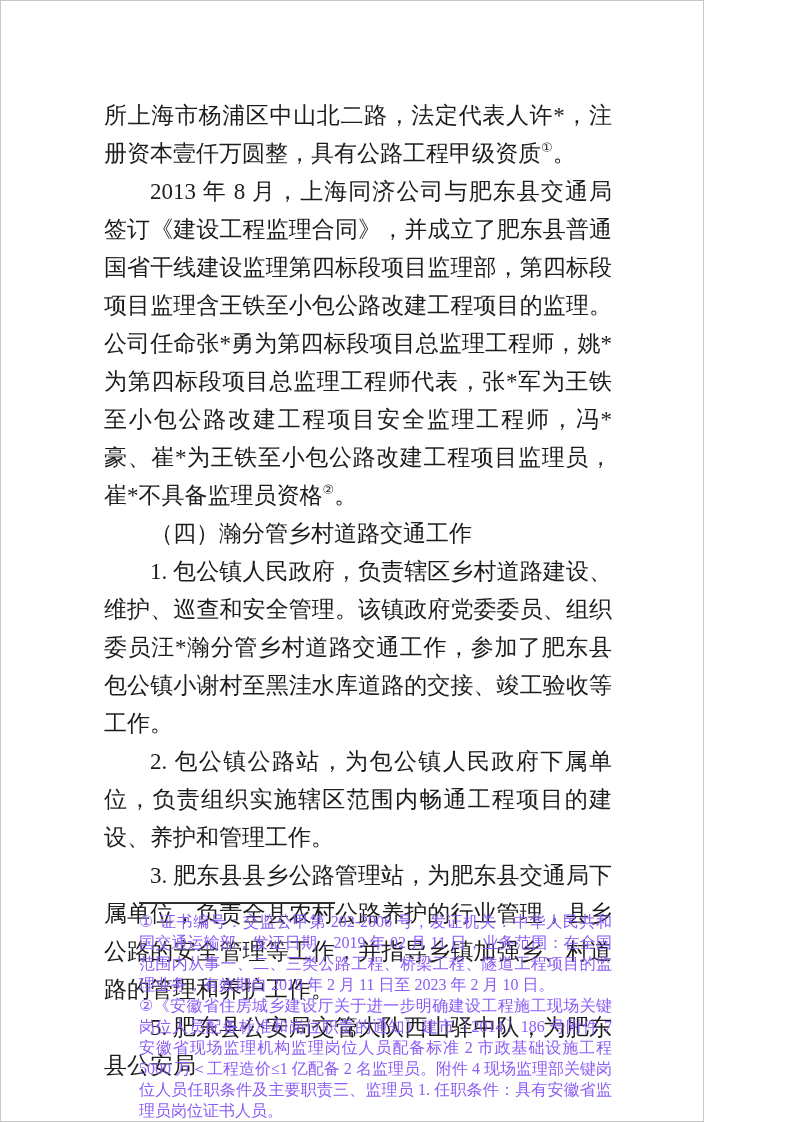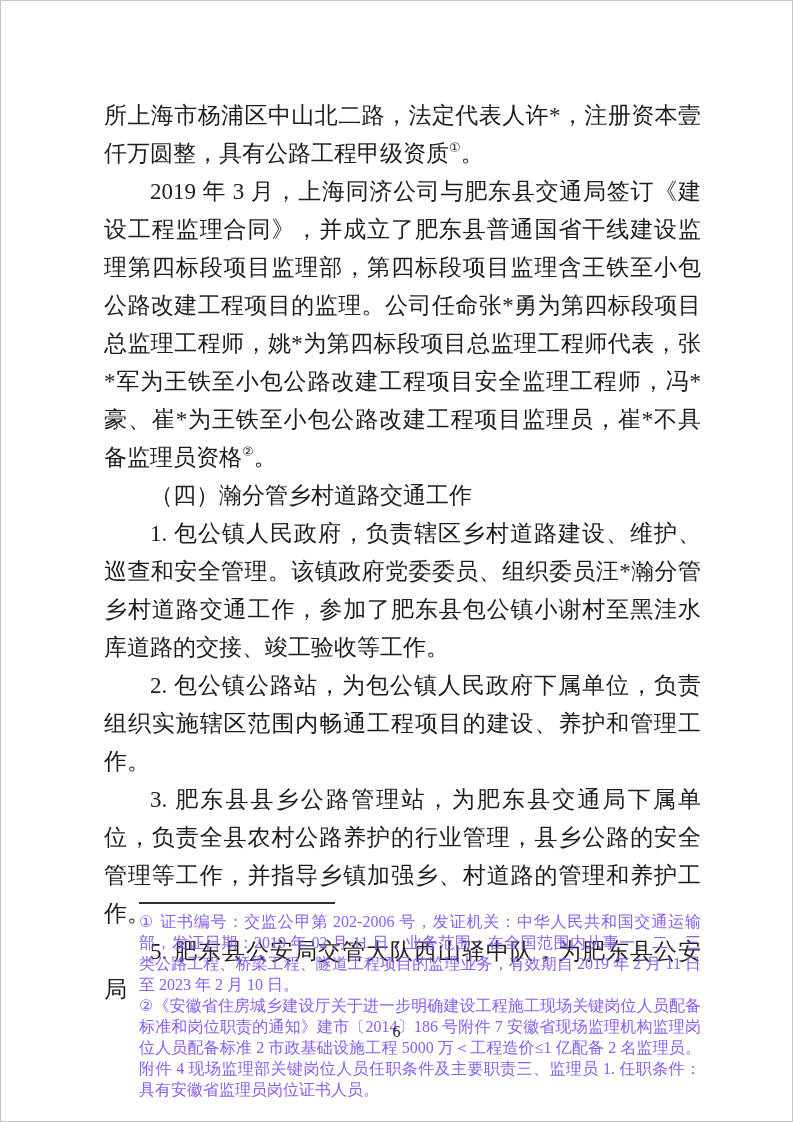--- a/index.html
+++ b/index.html
@@ -2,21 +2,21 @@
 <html lang="zh"><head>
 <meta charset="utf-8">
 <style>
   html, body {
     margin: 0;
     padding: 0;
     background: #ffffff;
   }
   .page {
     position: relative;
-    width: 793px;
+    width: 704px;
     height: 1122px;
     box-sizing: border-box;
     background: #ffffff;
     border: 1px solid #c6c6c6;
     overflow: hidden;
     font-family: "Liberation Serif", "DejaVu Serif", "DejaVu Sans", serif;
     color: #1c1c1c;
     text-decoration: underline;
   }
   .body-text {
@@ -79,21 +79,21 @@
   }
 </style>
 </head>
 <body>
 
 <div class="page">
 
   <div class="body-text">
     <p class="para no-indent"><span>所上海市杨浦区中山北二路，法定代表人许*，注册资本壹仟万圆整，具有公路工程甲级资质</span><sup class="fn-ref">①</sup><span>。</span></p>
 
-    <p class="para"><span>2019 年 3 月，上海同济公司与肥东县交通局签订《建设工程监理合同》，并成立了肥东县普通国省干线建设监理第四标段项目监理部，第四标段项目监理含王铁至小包公路改建工程项目的监理。公司任命张*勇为第四标段项目总监理工程师，姚*为第四标段项目总监理工程师代表，张*军为王铁至小包公路改建工程项目安全监理工程师，冯*豪、崔*为王铁至小包公路改建工程项目监理员，崔*不具备监理员资格</span><sup class="fn-ref">②</sup><span>。</span></p>
+    <p class="para"><span>2013 年 8 月，上海同济公司与肥东县交通局签订《建设工程监理合同》，并成立了肥东县普通国省干线建设监理第四标段项目监理部，第四标段项目监理含王铁至小包公路改建工程项目的监理。公司任命张*勇为第四标段项目总监理工程师，姚*为第四标段项目总监理工程师代表，张*军为王铁至小包公路改建工程项目安全监理工程师，冯*豪、崔*为王铁至小包公路改建工程项目监理员，崔*不具备监理员资格</span><sup class="fn-ref">②</sup><span>。</span></p>
 
     <p class="para">（四）瀚分管乡村道路交通工作</p>
 
     <p class="para">1. 包公镇人民政府，负责辖区乡村道路建设、维护、巡查和安全管理。该镇政府党委委员、组织委员汪*瀚分管乡村道路交通工作，参加了肥东县包公镇小谢村至黑洼水库道路的交接、竣工验收等工作。</p>
 
     <p class="para">2. 包公镇公路站，为包公镇人民政府下属单位，负责组织实施辖区范围内畅通工程项目的建设、养护和管理工作。</p>
 
     <p class="para">3. 肥东县县乡公路管理站，为肥东县交通局下属单位，负责全县农村公路养护的行业管理，县乡公路的安全管理等工作，并指导乡镇加强乡、村道路的管理和养护工作。</p>
 
     <p class="para">5. 肥东县公安局交管大队西山驿中队，为肥东县公安局</p>

